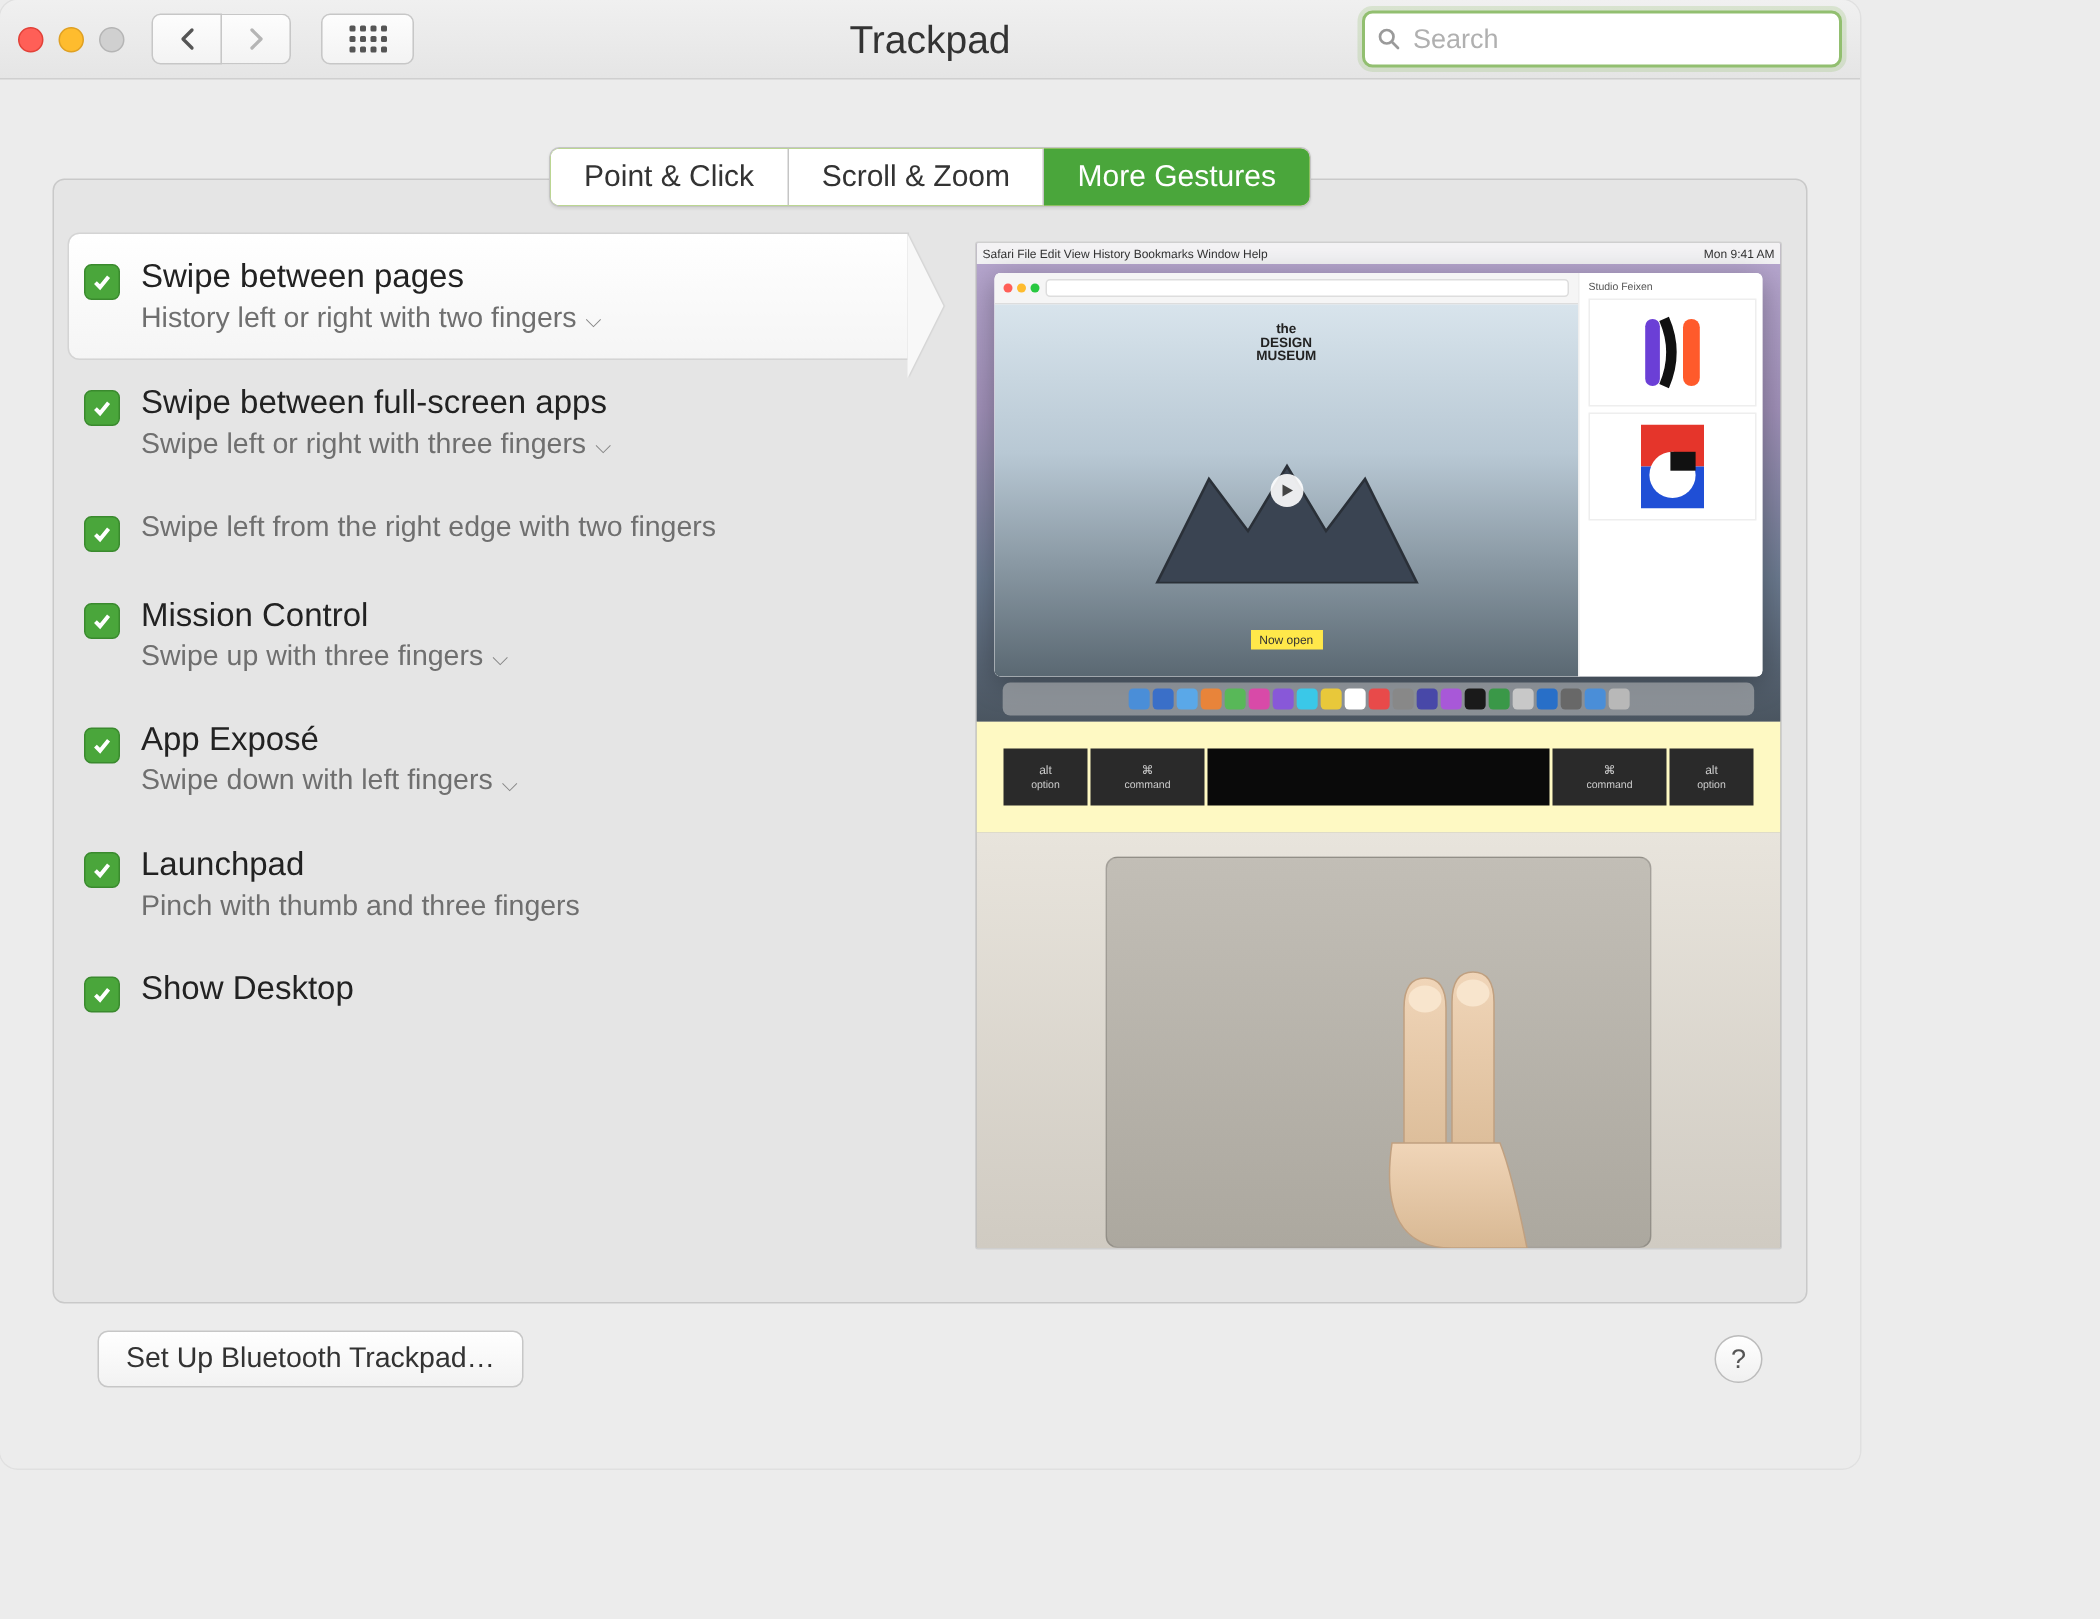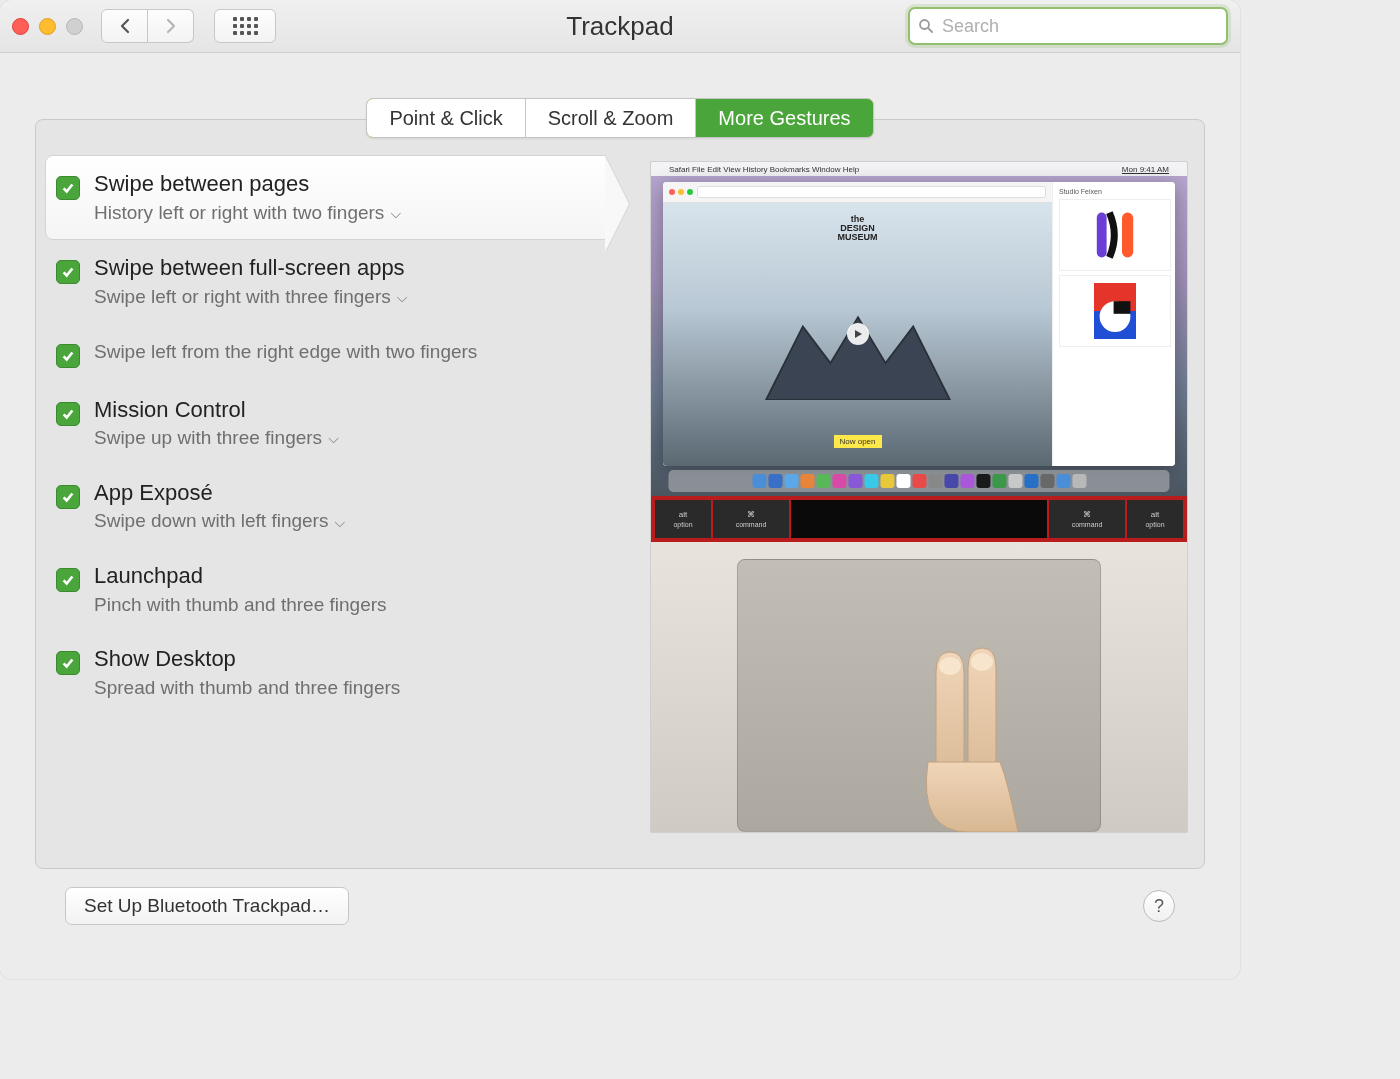--- a/index.html
+++ b/index.html
@@ -161,23 +161,23 @@
     display:flex;flex-direction:column;
   }
   .screen{
     flex:1.15;position:relative;
     background:linear-gradient(180deg,#b8a8d0 0%,#a090b8 35%,#6b7a8f 70%,#4a5560 100%);
     overflow:hidden;
   }
   .menubar{
     height:14px;background:rgba(245,245,245,0.95);
     font-size:8px;color:#333;display:flex;align-items:center;
-    padding:0 18px;gap:8px;
-  }
-  .menubar span:last-child{margin-left:auto;text-decoration:underline;}
+    padding:0 4px;gap:8px;
+  }
+  .menubar span:last-child{margin-left:auto;}
   .browser{
     position:absolute;top:20px;left:12px;right:12px;bottom:30px;
     background:#fff;border-radius:4px;
     box-shadow:0 4px 20px rgba(0,0,0,0.3);
     display:flex;
     overflow:hidden;
   }
   .browser-main{flex:1;background:#fff;display:flex;flex-direction:column;}
   .browser-bar{height:20px;background:#f5f5f5;border-bottom:1px solid #ddd;display:flex;align-items:center;padding:0 6px;gap:4px;font-size:7px;}
   .url{flex:1;height:10px;background:#fff;border:1px solid #ddd;border-radius:3px;}
@@ -201,22 +201,22 @@
   .art{width:100%;height:70px;border:1px solid #eee;margin-bottom:4px;display:flex;align-items:center;justify-content:center;}
   .art1 svg,.art2 svg{width:60%;height:80%;}
   .dock{
     position:absolute;bottom:4px;left:50%;transform:translateX(-50%);
     height:22px;width:92%;
     background:rgba(200,200,200,0.5);border-radius:5px;
     display:flex;align-items:center;justify-content:center;gap:2px;padding:0 4px;
   }
   .dock i{width:14px;height:14px;border-radius:3px;flex-shrink:0;}
   .keyboard-row{
-    height:38px;background:#b91c1c;display:flex;align-items:stretch;
-    padding:4px;gap:2px;
+    height:38px;background:#fef9c3;display:flex;align-items:stretch;
+    padding:18px;gap:2px;
   }
   .kkey{flex:0 0 auto;width:56px;background:#2a2a2a;display:flex;flex-direction:column;align-items:center;justify-content:center;color:#ccc;font-size:8px;gap:2px;}
   .kkey.cmd{width:76px;}
   .kspacer{flex:1;background:#0a0a0a;}
   .trackpad{
     flex:1;background:linear-gradient(180deg,#e8e4dc 0%,#d0cbc2 100%);
     position:relative;
   }
   .tp-surface{
     position:absolute;top:6%;left:16%;right:16%;bottom:0;
@@ -399,23 +399,20 @@
         </div>
 
         <div class="gitem">
           <div class="cb">
               <svg viewBox="0 0 16 16">
                 <path d="M3 8.5 L6.5 12 L13 4"></path>
               </svg>
             </div>
           <div class="txt">
             <div class="t1">Show Desktop</div>
-            <div class="t2">
-                <span>Spread with thumb and three fingers</span>
-              </div>
           </div>
         </div>
 
       </div>
 
       <div class="preview">
         <div class="preview-img">
           <div class="screen">
             <div class="menubar">
               <span>Safari  File  Edit  View  History  Bookmarks  Window  Help</span>

